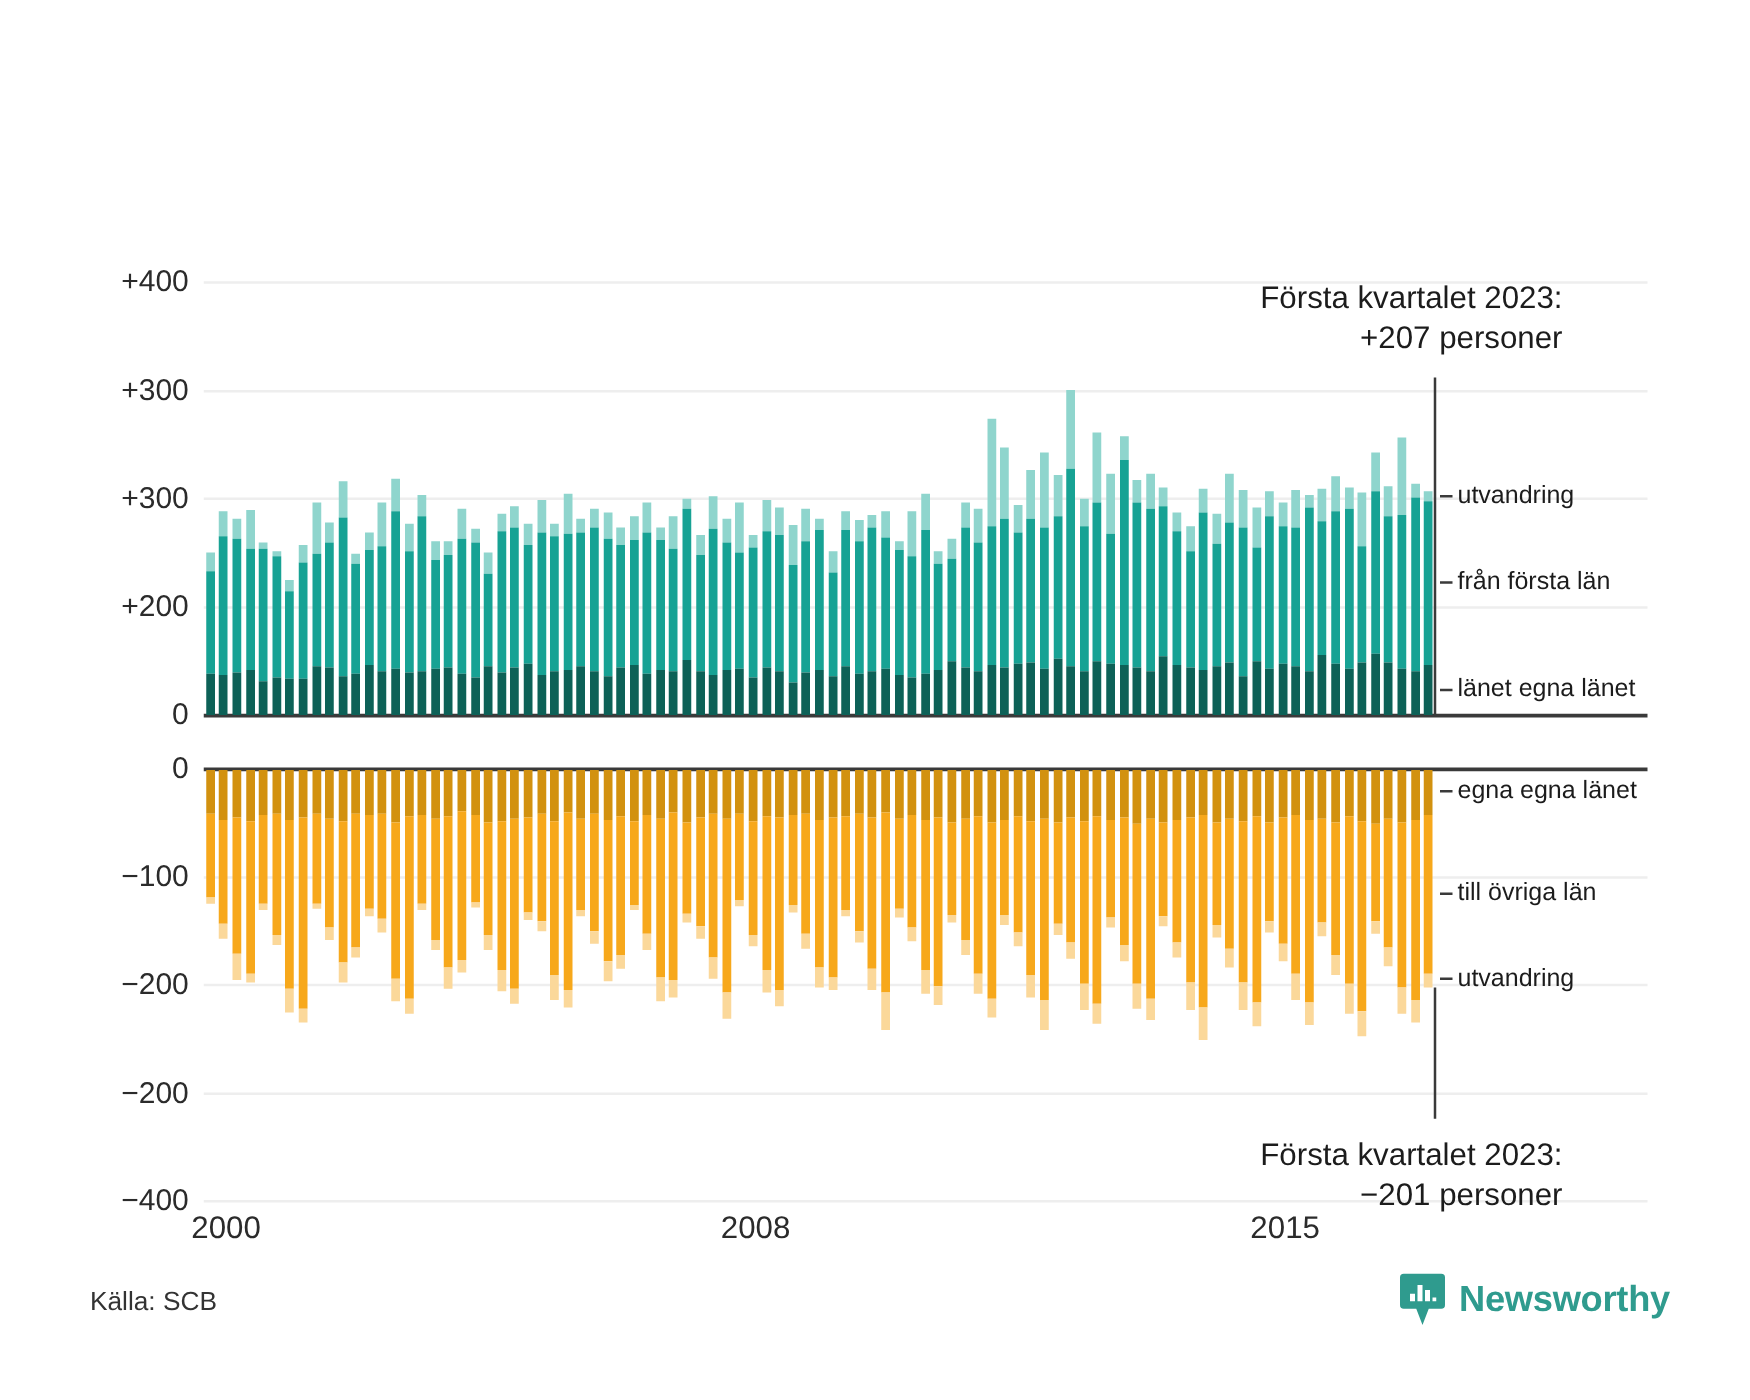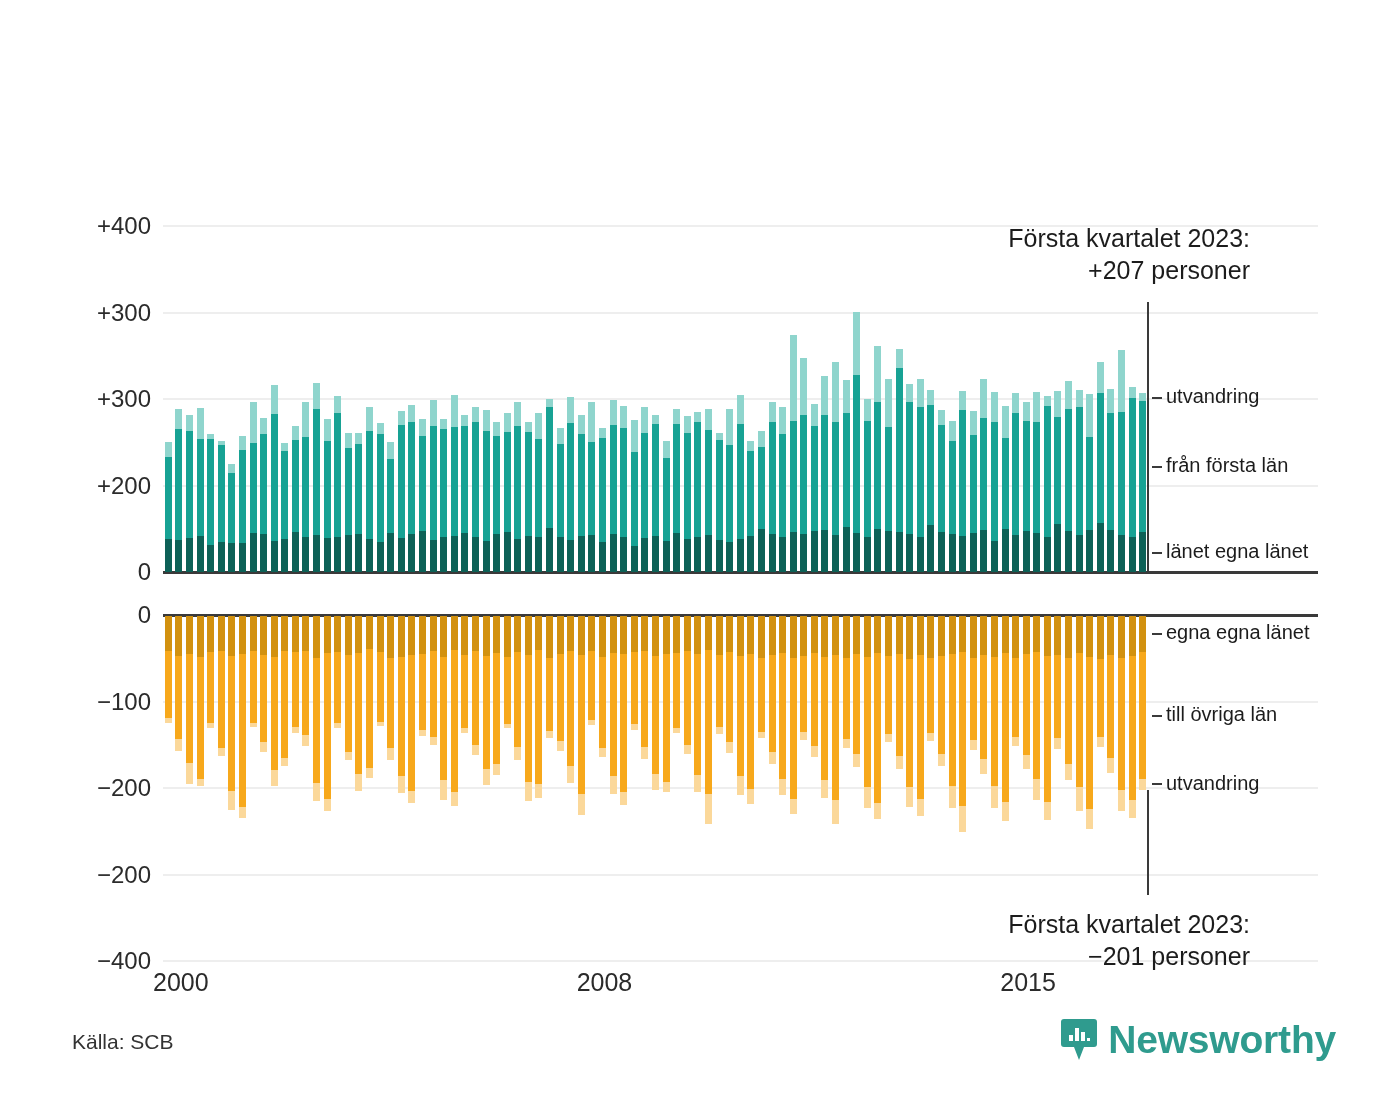--- a/index.html
+++ b/index.html
@@ -153,21 +153,21 @@
   .logo {
     position: absolute;
     right: 64px;
     top: 1018px;
     display: flex;
     align-items: center;
     gap: 10px;
   }
   .logo-mark { width: 38px; height: 44px; display: block; }
   .logo-text {
-    font-size: 39px;
+    font-size: 29px;
     font-weight: bold;
     color: #2f9b8e;
     letter-spacing: -0.2px;
   }
 </style>
 </head>
 <body>
 
 <div class="page">
 

